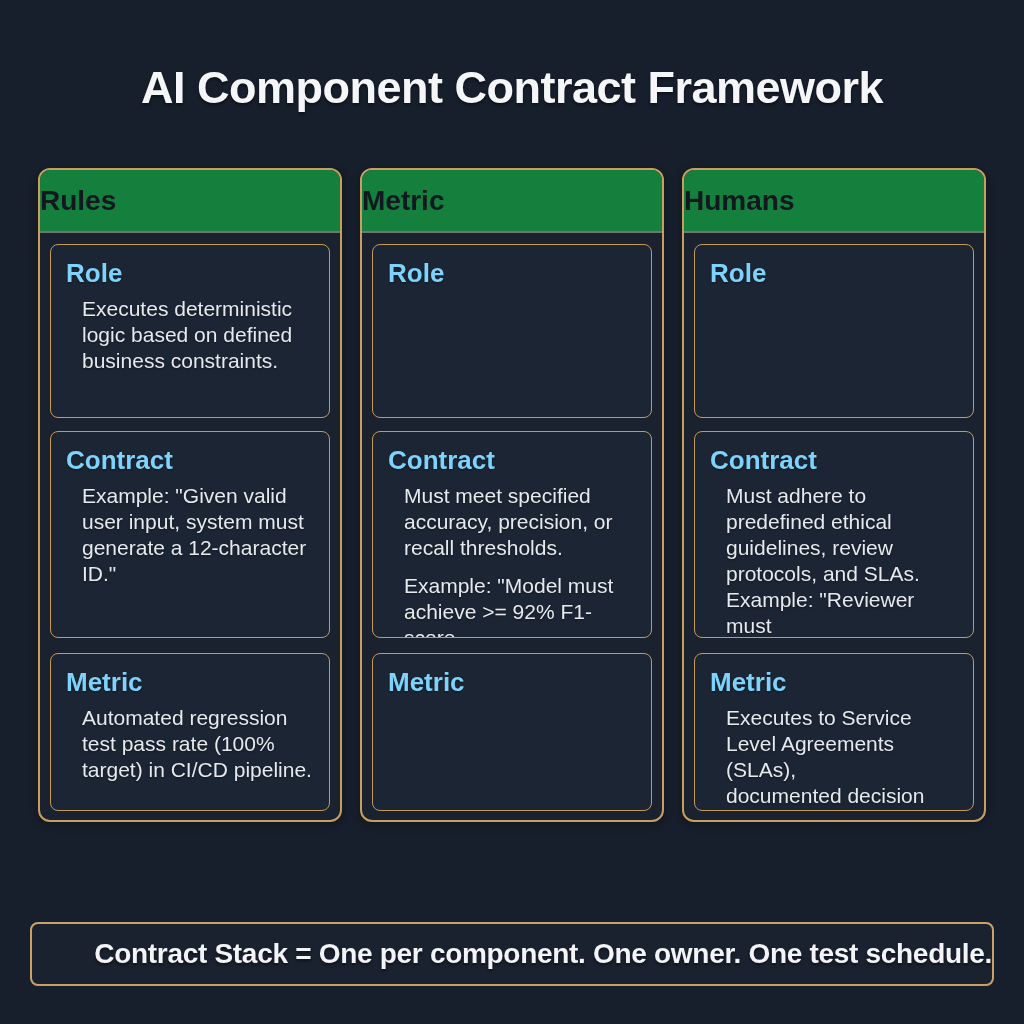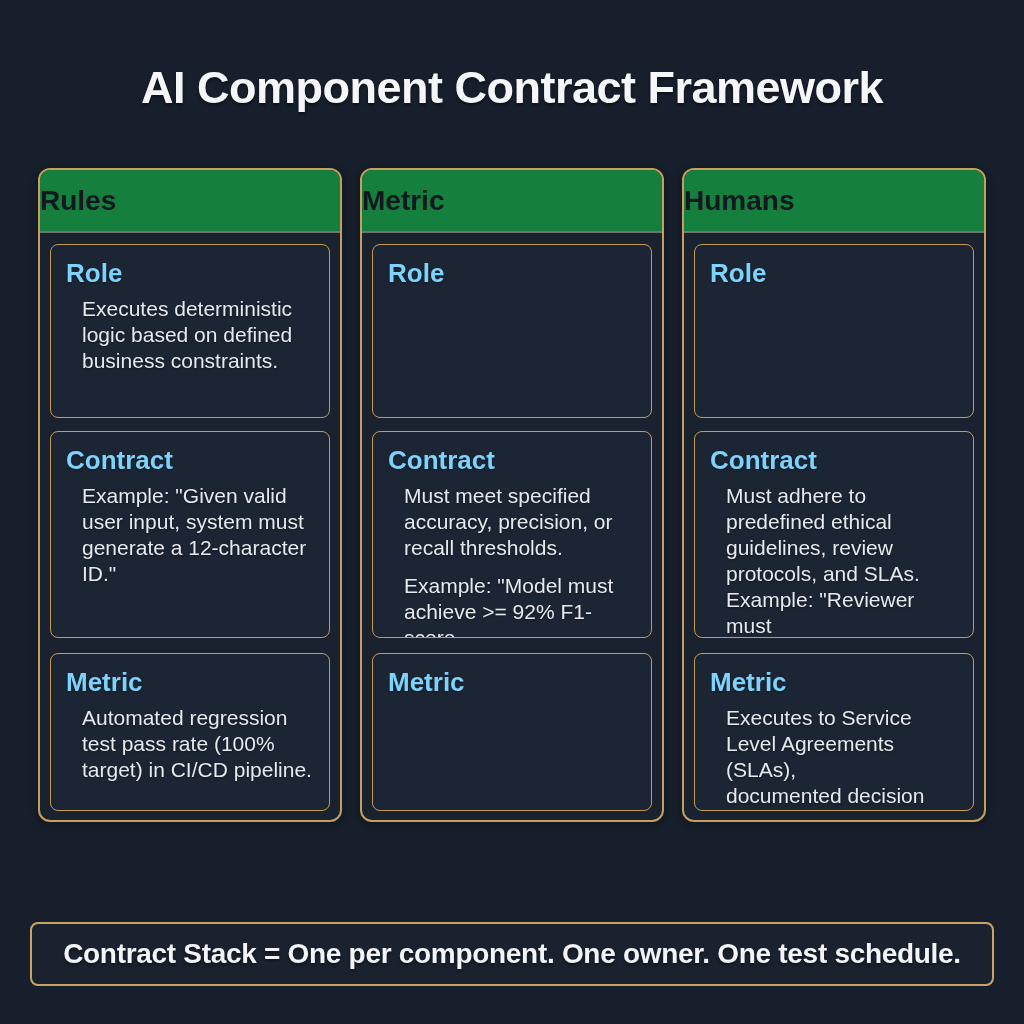--- a/index.html
+++ b/index.html
@@ -90,21 +90,21 @@
     position: absolute;
     left: 30px;
     right: 30px;
     top: 922px;
     height: 60px;
     border: 2px solid #c8a464;
     border-radius: 8px;
     background: #1a2230;
     display: flex;
     align-items: center;
-    justify-content: center;
+    justify-content: flex-end;
   }
   .footer-banner .footer-text {
     font-size: 28px;
     font-weight: bold;
     color: #f2f4f7;
     letter-spacing: -0.3px;
     text-shadow: 0 2px 3px rgba(0,0,0,0.45);
   }
 </style>
 </head>

